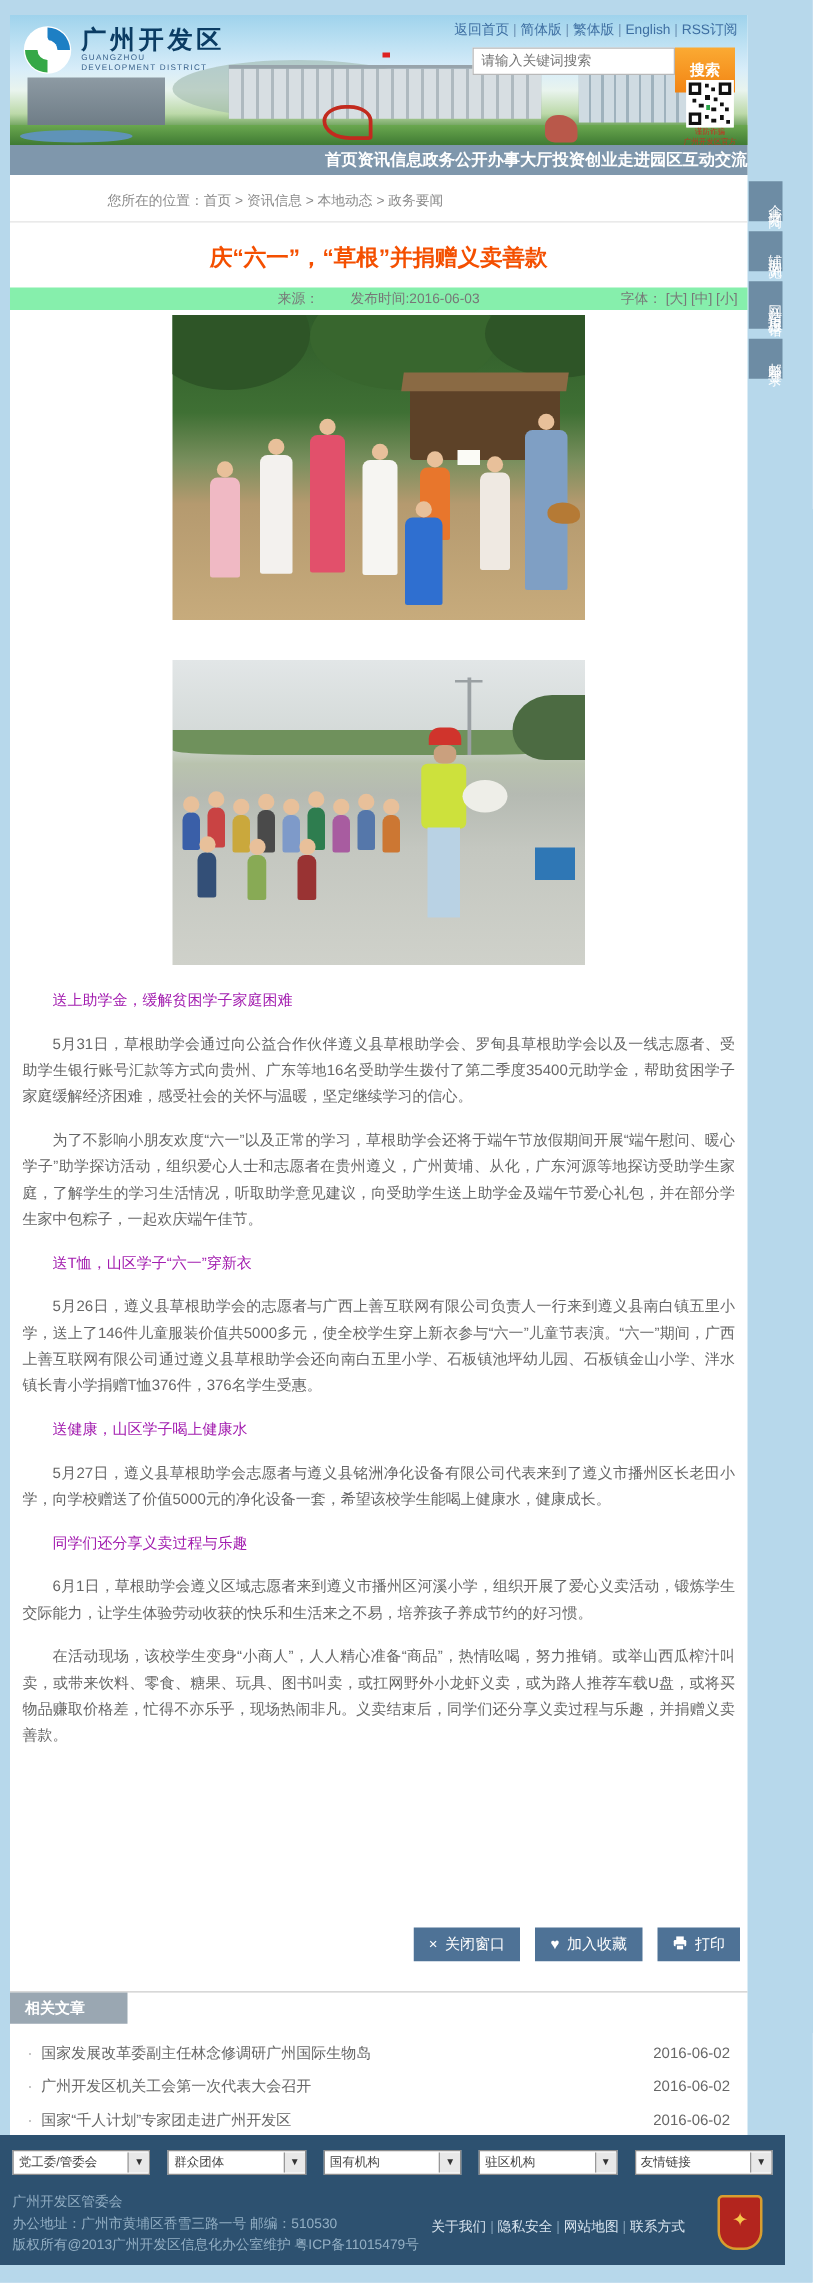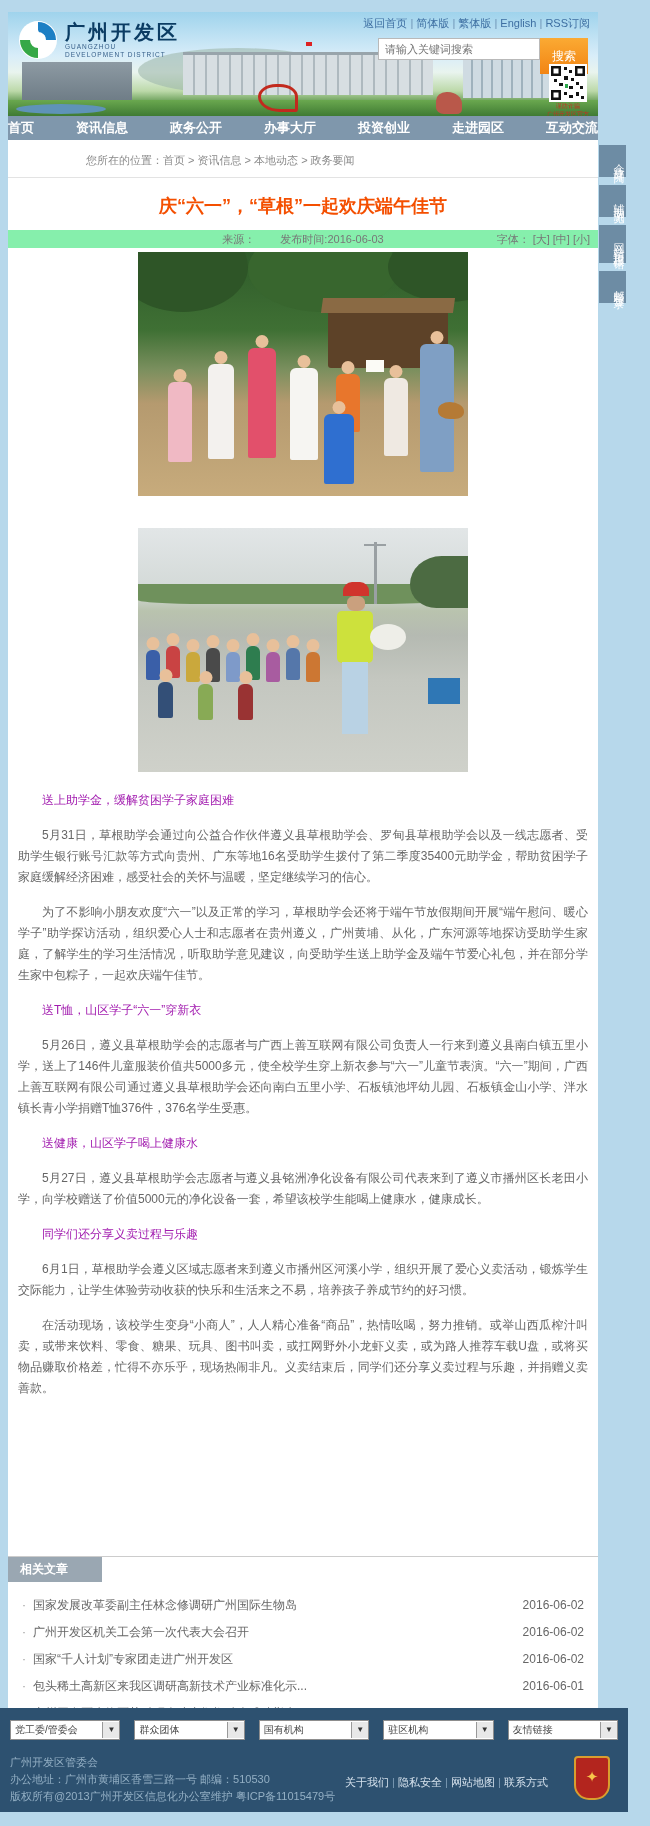--- a/index.html
+++ b/index.html
@@ -14,27 +14,27 @@
   .pr::before{content:"";position:absolute;left:50%;top:-13px;transform:translateX(-50%);
     width:13px;height:13px;border-radius:50%;background:#e8c09a;}
   .logo{position:absolute;left:10px;top:8px;display:flex;gap:7px;align-items:center;z-index:5;}
   .logo-tt{font-size:20px;font-weight:bold;color:#0b3c63;letter-spacing:3px;line-height:22px;}
   .logo-sub{font-size:6.5px;color:#38618a;letter-spacing:1px;line-height:8px;}
   .toplinks{position:absolute;right:8px;top:4px;font-size:11px;color:#3e6fa2;z-index:5;}
   .toplinks a{color:#3e6fa2;text-decoration:none;}
   .toplinks a+a::before{content:" | ";color:#6f94b5;}
   .search{position:absolute;right:10px;top:26px;display:flex;z-index:5;}
   .search input{width:148px;height:20px;border:1px solid #b9b9b9;padding:0 6px;font-size:11px;color:#444;outline:none;}
-  .search button{width:48px;height:36px;background:linear-gradient(#fbaa33,#f28413);color:#fff;border:0;font-size:12px;font-weight:normal;cursor:pointer;}
+  .search button{width:48px;height:36px;background:linear-gradient(#fbaa33,#f28413);color:#fff;border:0;font-size:12px;font-weight:bold;cursor:pointer;}
   .qr{position:absolute;right:9px;top:52px;width:42px;text-align:center;z-index:5;}
   .qr svg{width:38px;height:38px;background:#fff;display:block;margin:0 auto;}
   .qr .cap{font-size:6px;color:#c03322;line-height:7px;margin-top:1px;}
 
   
-  .nav{height:24px;background:#7f97ac;display:flex;justify-content:space-between;align-items:center;}
+  .nav{height:24px;background:#7f97ac;display:flex;justify-content:flex-end;align-items:center;}
   .nav a{color:#fff;font-size:13px;font-weight:bold;text-decoration:none;}
 
   .crumbs{padding:13px 10px 9px 78px;font-size:11px;color:#8a8a8a;border-bottom:1px solid #e3e3e3;}
   .title{margin:16px 0 0;text-align:center;font-size:18px;color:#f44f00;font-weight:bold;}
   .meta{position:relative;margin-top:12px;height:18px;background:#86efac;font-size:11px;color:#777;line-height:18px;text-align:center;}
   .meta .src{margin-right:22px;}
   .meta .fonts{position:absolute;right:8px;top:0;}
   .meta .fonts span{margin-left:3px;cursor:pointer;}
 
   .photo{width:330px;height:244px;margin:0 auto;position:relative;overflow:hidden;background:#777;}
@@ -151,21 +151,21 @@
       <a href="#">办事大厅</a>
       <a href="#">投资创业</a>
       <a href="#">走进园区</a>
       <a href="#">互动交流</a>
     </div>
 
     <div class="crumbs">
       <span>您所在的位置：</span><span>首页 &gt; 资讯信息 &gt; 本地动态 &gt; 政务要闻</span>
     </div>
 
-    <h1 class="title">庆“六一”，“草根”一起欢庆端午佳节</h1>
+    <h1 class="title">庆“六一”，“草根”并捐赠义卖善款</h1>
     <div class="meta">
       <span class="src">来源：</span>
       <span>发布时间:2016-06-03</span>
       <span class="fonts">
         <span>字体：</span><span>[大]</span><span>[中]</span><span>[小]</span>
       </span>
     </div>
 
     <div class="photo photo1">
       <i class="ph" style="left:-20px;top:-30px;width:130px;height:90px;background:#2e5527;border-radius:50%;"></i>
@@ -217,20 +217,29 @@
       <p class="h">送T恤，山区学子“六一”穿新衣</p>
       <p>5月26日，遵义县草根助学会的志愿者与广西上善互联网有限公司负责人一行来到遵义县南白镇五里小学，送上了146件儿童服装价值共5000多元，使全校学生穿上新衣参与“六一”儿童节表演。“六一”期间，广西上善互联网有限公司通过遵义县草根助学会还向南白五里小学、石板镇池坪幼儿园、石板镇金山小学、泮水镇长青小学捐赠T恤376件，376名学生受惠。</p>
       <p class="h">送健康，山区学子喝上健康水</p>
       <p>5月27日，遵义县草根助学会志愿者与遵义县铭洲净化设备有限公司代表来到了遵义市播州区长老田小学，向学校赠送了价值5000元的净化设备一套，希望该校学生能喝上健康水，健康成长。</p>
       <p class="h">同学们还分享义卖过程与乐趣</p>
       <p>6月1日，草根助学会遵义区域志愿者来到遵义市播州区河溪小学，组织开展了爱心义卖活动，锻炼学生交际能力，让学生体验劳动收获的快乐和生活来之不易，培养孩子养成节约的好习惯。</p>
       <p>在活动现场，该校学生变身“小商人”，人人精心准备“商品”，热情吆喝，努力推销。或举山西瓜榨汁叫卖，或带来饮料、零食、糖果、玩具、图书叫卖，或扛网野外小龙虾义卖，或为路人推荐车载U盘，或将买物品赚取价格差，忙得不亦乐乎，现场热闹非凡。义卖结束后，同学们还分享义卖过程与乐趣，并捐赠义卖善款。</p>
 
     </div>
 
+    <div class="actions">
+      <button class="btn"><i class="ic">×</i><span>关闭窗口</span></button>
+      <button class="btn"><i class="ic">♥</i><span>加入收藏</span></button>
+      <button class="btn"><svg width="12" height="12" viewBox="0 0 12 12">
+            <rect x="3" y="0" width="6" height="3" fill="#fff"></rect>
+            <rect x="1" y="3" width="10" height="5" rx="1" fill="#fff"></rect>
+            <rect x="3" y="7" width="6" height="4" fill="#fff" stroke="#4e7296"></rect>
+          </svg><span>打印</span></button>
+    </div>
 
     <div class="related">
       <div class="rtab">相关文章</div>
       <ul class="rlist">
         <li>
             <span class="dot">·</span>
             <a class="t" href="#">国家发展改革委副主任林念修调研广州国际生物岛</a>
             <span class="d">2016-06-02</span>
           </li>
         <li>

